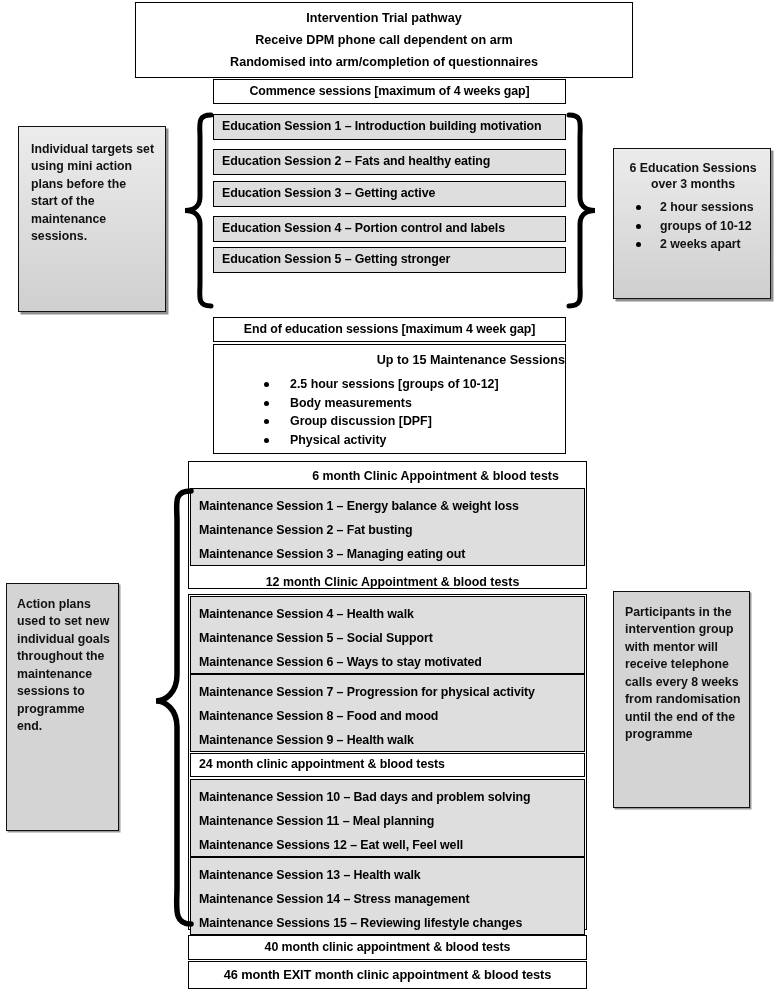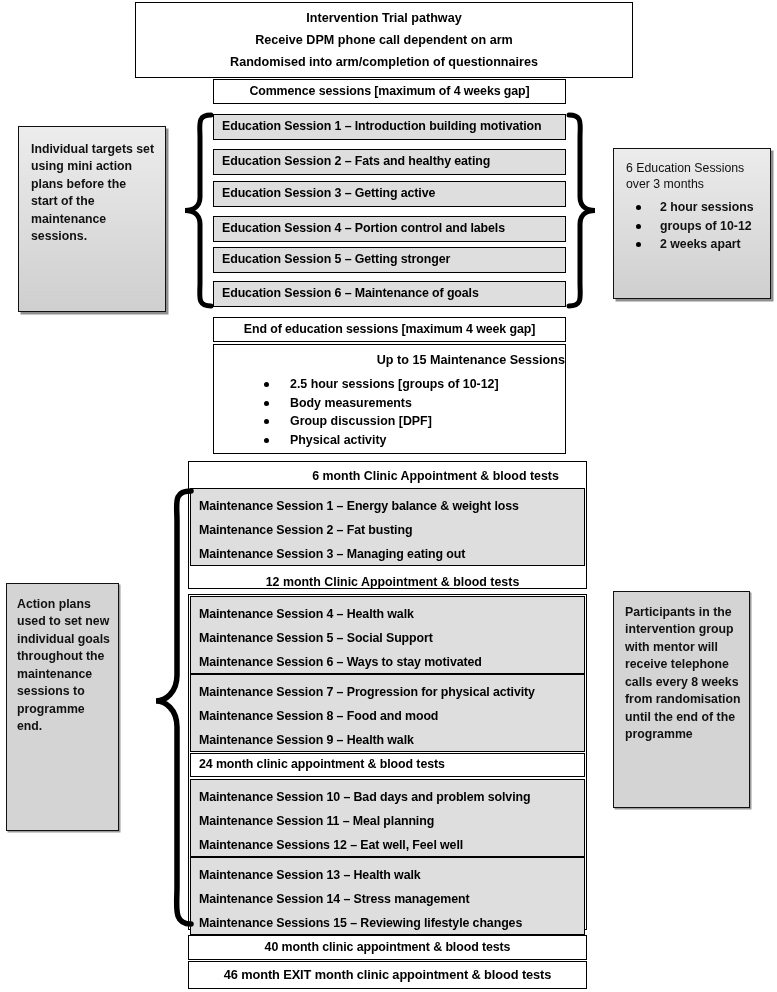--- a/index.html
+++ b/index.html
@@ -110,22 +110,23 @@
     line-height: 1.42;
     padding: 14px 10px 10px 12px;
     text-align: left;
     color: #111;
   }
   .side.flat {
     background: #d4d4d4;
     box-shadow: 1.5px 1.5px 0 0 #9a9a9a;
   }
   .side .side-title {
+    text-align: center;
     font-size: 12.3px;
-    font-weight: normal;
+    font-weight: bold;
     line-height: 1.3;
     margin-bottom: 6px;
   }
   .side .bullets li { padding-left: 34px; font-size: 12.3px; }
   .side .bullets li::before { left: 10px; top: 6px; }
 
   
   .brace { position: absolute; }
   .brace svg { display: block; }
 
@@ -163,23 +164,20 @@
     <span>Education Session 2 – Fats and healthy eating</span>
   </div>
   <div class="node shaded left" style="left:213px; top:181px; width:353px; height:26px;">
     <span>Education Session 3 – Getting active</span>
   </div>
   <div class="node shaded left" style="left:213px; top:216px; width:353px; height:26px;">
     <span>Education Session 4 – Portion control and labels</span>
   </div>
   <div class="node shaded left" style="left:213px; top:247px; width:353px; height:26px;">
     <span>Education Session 5 – Getting stronger</span>
-  </div>
-  <div class="node shaded left" style="left:213px; top:281px; width:353px; height:26px;">
-    <span>Education Session 6 – Maintenance of goals</span>
   </div>
 
   <div class="brace" style="left:180px; top:112px;">
     <svg width="34" height="197" viewBox="0 0 34 197">
       <path d="M31 3 C17 3 20 12 20 26 L20 85 C20 96 11 98.5 5 98.5 C11 98.5 20 101 20 112 L20 171 C20 185 17 194 31 194" fill="none" stroke="#000" stroke-width="5" stroke-linecap="round"></path>
     </svg>
   </div>
   <div class="brace" style="left:566px; top:112px;">
     <svg width="34" height="197" viewBox="0 0 34 197">
       <path d="M3 3 C17 3 14 12 14 26 L14 85 C14 96 23 98.5 29 98.5 C23 98.5 14 101 14 112 L14 171 C14 185 17 194 3 194" fill="none" stroke="#000" stroke-width="5" stroke-linecap="round"></path>

